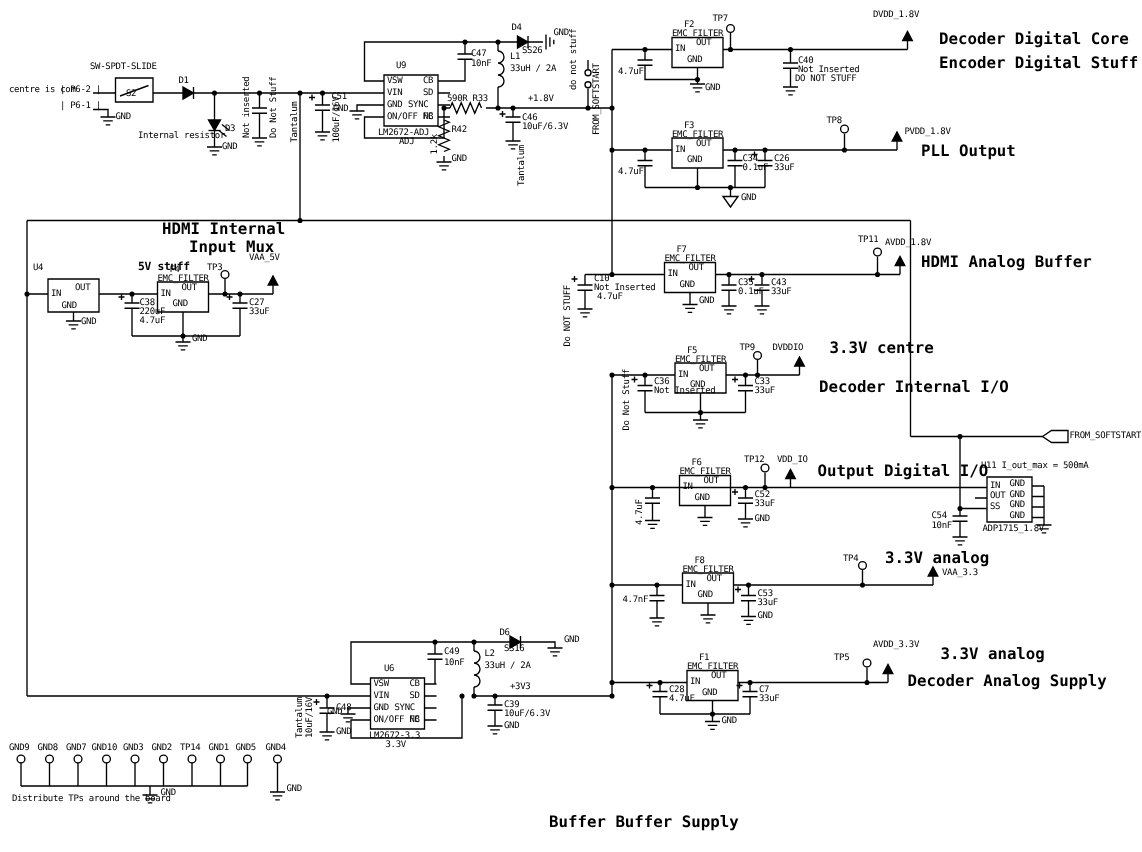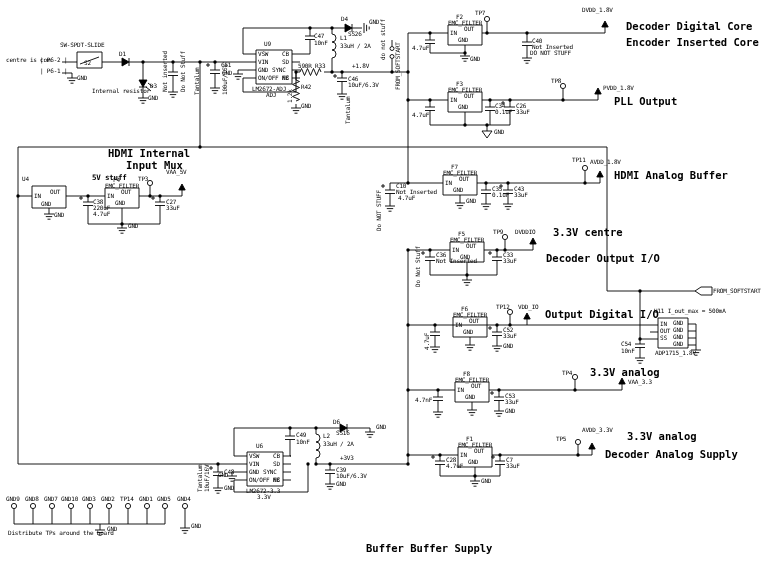--- a/index.html
+++ b/index.html
@@ -339,21 +339,21 @@
       <span class="lbl" style="left: 464px; top: 26px;">OUT</span>
       <span class="lbl" style="left: 458px; top: 37px;">GND</span>
       <span class="lbl" style="left: 412px; top: 45px;">4.7uF</span>
       <span class="lbl" style="left: 470px; top: 56px;">GND</span>
       <span class="lbl" style="left: 475px; top: 10px;">TP7</span>
       <span class="lbl" style="left: 532px; top: 38px;">C40</span>
       <span class="lbl" style="left: 532px; top: 44px;">Not Inserted</span>
       <span class="lbl" style="left: 530px; top: 50px;">DO NOT STUFF</span>
       <span class="lbl" style="left: 582px; top: 7px;">DVDD_1.8V</span>
       <span class="lbl b" style="left: 626px; top: 21px;">Decoder Digital Core</span>
-      <span class="lbl b" style="left: 626px; top: 37px;">Encoder Inserted Core</span>
+      <span class="lbl b" style="left: 626px; top: 37px;">Encoder Digital Stuff</span>
       <span class="lbl" style="left: 456px; top: 81px;">F3</span>
       <span class="lbl" style="left: 448px; top: 87px;">EMC_FILTER</span>
       <span class="lbl" style="left: 450px; top: 97px;">IN</span>
       <span class="lbl" style="left: 464px; top: 93px;">OUT</span>
       <span class="lbl" style="left: 458px; top: 104px;">GND</span>
       <span class="lbl" style="left: 412px; top: 112px;">4.7uF</span>
       <span class="lbl" style="left: 495px; top: 103px;">C34</span>
       <span class="lbl" style="left: 495px; top: 109px;">0.1uF</span>
       <span class="lbl" style="left: 516px; top: 103px;">C26</span>
       <span class="lbl" style="left: 516px; top: 109px;">33uF</span>
@@ -432,21 +432,21 @@
       <span class="lbl" style="left: 466px; top: 243px;">OUT</span>
       <span class="lbl" style="left: 460px; top: 254px;">GND</span>
       <span class="lbl v" style="left: 415px; top: 287px;">Do Not Stuff</span>
       <span class="lbl" style="left: 436px; top: 252px;">C36</span>
       <span class="lbl" style="left: 436px; top: 258px;">Not Inserted</span>
       <span class="lbl" style="left: 503px; top: 252px;">C33</span>
       <span class="lbl" style="left: 503px; top: 258px;">33uF</span>
       <span class="lbl" style="left: 493px; top: 229px;">TP9</span>
       <span class="lbl" style="left: 515px; top: 229px;">DVDDIO</span>
       <span class="lbl b" style="left: 553px; top: 227px;">3.3V centre</span>
-      <span class="lbl b" style="left: 546px; top: 253px;">Decoder Output I/O</span>
+      <span class="lbl b" style="left: 546px; top: 253px;">Decoder Internal I/O</span>
       <span class="lbl" style="left: 461px; top: 306px;">F6</span>
       <span class="lbl" style="left: 453px; top: 312px;">EMC_FILTER</span>
       <span class="lbl" style="left: 455px; top: 322px;">IN</span>
       <span class="lbl" style="left: 469px; top: 318px;">OUT</span>
       <span class="lbl" style="left: 463px; top: 329px;">GND</span>
       <span class="lbl v" style="left: 424px; top: 350px;">4.7uF</span>
       <span class="lbl" style="left: 503px; top: 327px;">C52</span>
       <span class="lbl" style="left: 503px; top: 333px;">33uF</span>
       <span class="lbl" style="left: 503px; top: 343px;">GND</span>
       <span class="lbl" style="left: 496px; top: 304px;">TP12</span>

